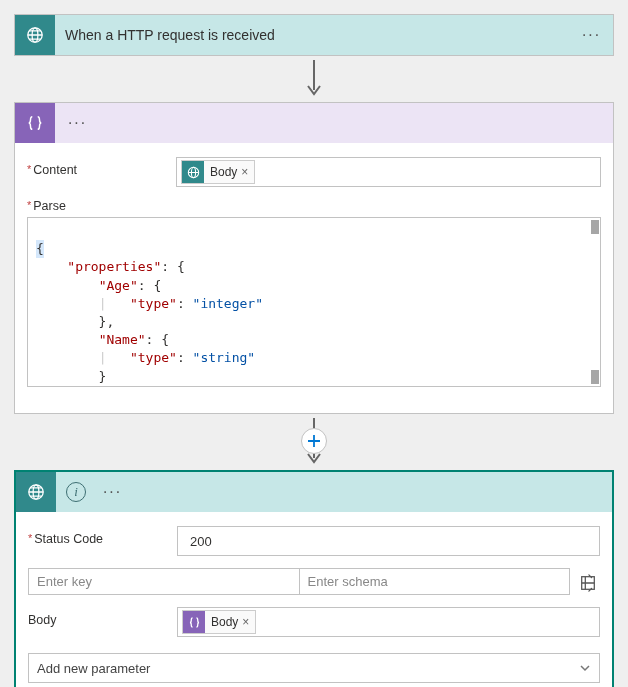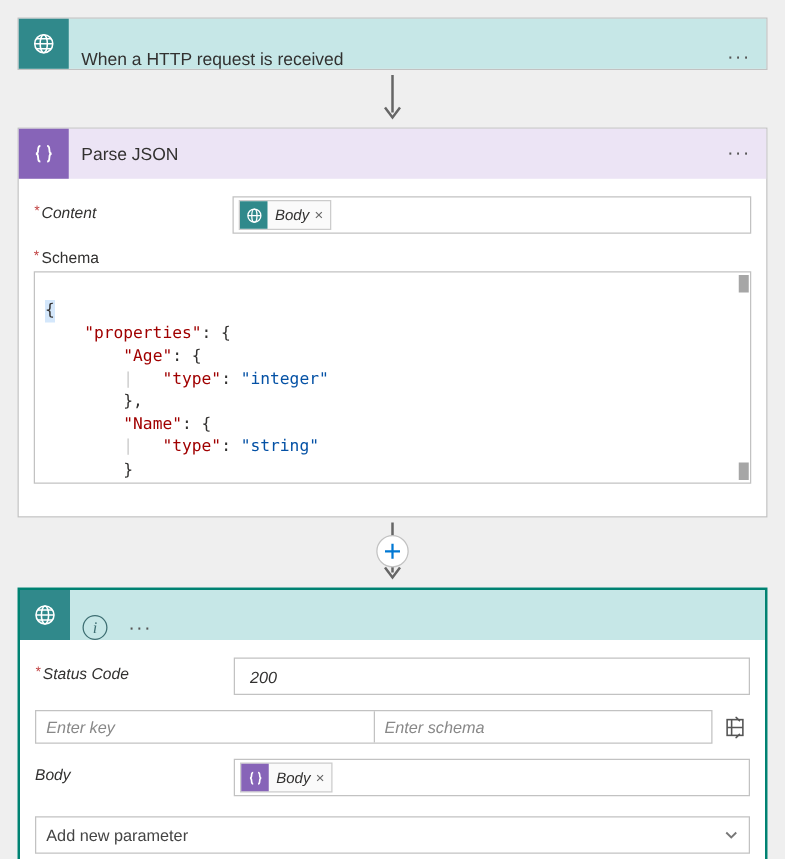--- a/index.html
+++ b/index.html
@@ -32,40 +32,39 @@
     width: 100%;
   }
   .card-teal { border: 2px solid var(--teal-border); }
   .header {
     display: flex;
     align-items: center;
     height: 40px;
     padding: 0 10px 0 0;
     gap: 10px;
   }
-  .header.teal { background: var(--teal-light); align-items: flex-end; }
+  .header.teal { background: var(--teal-light); }
   .header.purple { background: var(--purple-light); }
   .hdr-icon {
     width: 40px; height: 40px;
     display: flex; align-items: center; justify-content: center;
     color: #fff; font-size: 16px;
   }
   .hdr-icon.teal-bg { background: var(--teal); }
   .hdr-icon.purple-bg { background: var(--purple); }
   .hdr-title { flex: 1; font-size: 14px; font-weight: 400; }
   .dots { width: 24px; text-align: center; color: #555; font-size: 16px; letter-spacing: 1px; cursor: pointer;}
   svg { display: block; }
 
   .body { padding: 8px 12px 14px 12px; }
   .row {
     display: flex;
     align-items: flex-start;
     padding: 6px 0;
-    gap: 24px;
-    font-style: italic;
+    gap: 14px;
   }
   .row-label {
     width: 135px;
     padding-top: 6px;
     font-size: 12.5px;
   }
   .req::before {
     content: "*";
     color: var(--required);
     margin-right: 2px;
@@ -175,21 +174,21 @@
     display: flex; align-items: center; justify-content: center;
     font-style: italic;
     font-family: Georgia, serif;
     font-size: 13px;
     color: #3d6e72;
     cursor: pointer;
   }
 
   .headers-grid {
     display: flex;
-    align-items: center;
+    align-items: flex-end;
     gap: 6px;
     width: 100%;
   }
   .kv-wrap {
     display: flex;
     border: 1px solid var(--gray-border);
     flex: 1;
   }
   .kv-wrap .half {
     flex: 1;
@@ -246,21 +245,20 @@
 </div>
 
 <div class="card">
   <div class="header purple">
     <div class="hdr-icon purple-bg">
       <svg width="18" height="18" viewBox="0 0 20 20" fill="none" stroke="#fff" stroke-width="1.6">
         <path d="M7 3c-2 0-2 2-2 3.5S5 10 3 10c2 0 2 2 2 3.5S5 17 7 17"></path>
         <path d="M13 3c2 0 2 2 2 3.5S15 10 17 10c-2 0-2 2-2 3.5S15 17 13 17"></path>
       </svg>
     </div>
-    <div class="hdr-title">Parse JSON</div>
     <div class="dots">···</div>
   </div>
   <div class="body">
     <div class="row">
       <div class="row-label req">Content</div>
       <div class="row-field">
         <div class="input-box">
           <span class="token">
             <span class="ticon teal-bg">
               <svg width="13" height="13" viewBox="0 0 20 20" fill="none" stroke="#fff" stroke-width="1.6">
@@ -270,21 +268,21 @@
               </svg>
             </span>
             <span class="tlabel">Body</span>
             <span class="tx">×</span>
           </span>
         </div>
       </div>
     </div>
 
     <div style="padding:6px 0 0 0;">
-      <div class="row-label req" style="width:auto; padding-top:0;">Schema</div>
+      <div class="row-label req" style="width:auto; padding-top:0;">Parse</div>
     </div>
     <div class="schema-box">
 <pre id="schema-pre"><span class="sel-bg">{</span>
     <span class="k">"properties"</span>: {
         <span class="k">"Age"</span>: {
         <span style="color:#ccc;">|   </span><span class="k">"type"</span>: <span class="s">"integer"</span>
         },
         <span class="k">"Name"</span>: {
         <span style="color:#ccc;">|   </span><span class="k">"type"</span>: <span class="s">"string"</span>
         }

